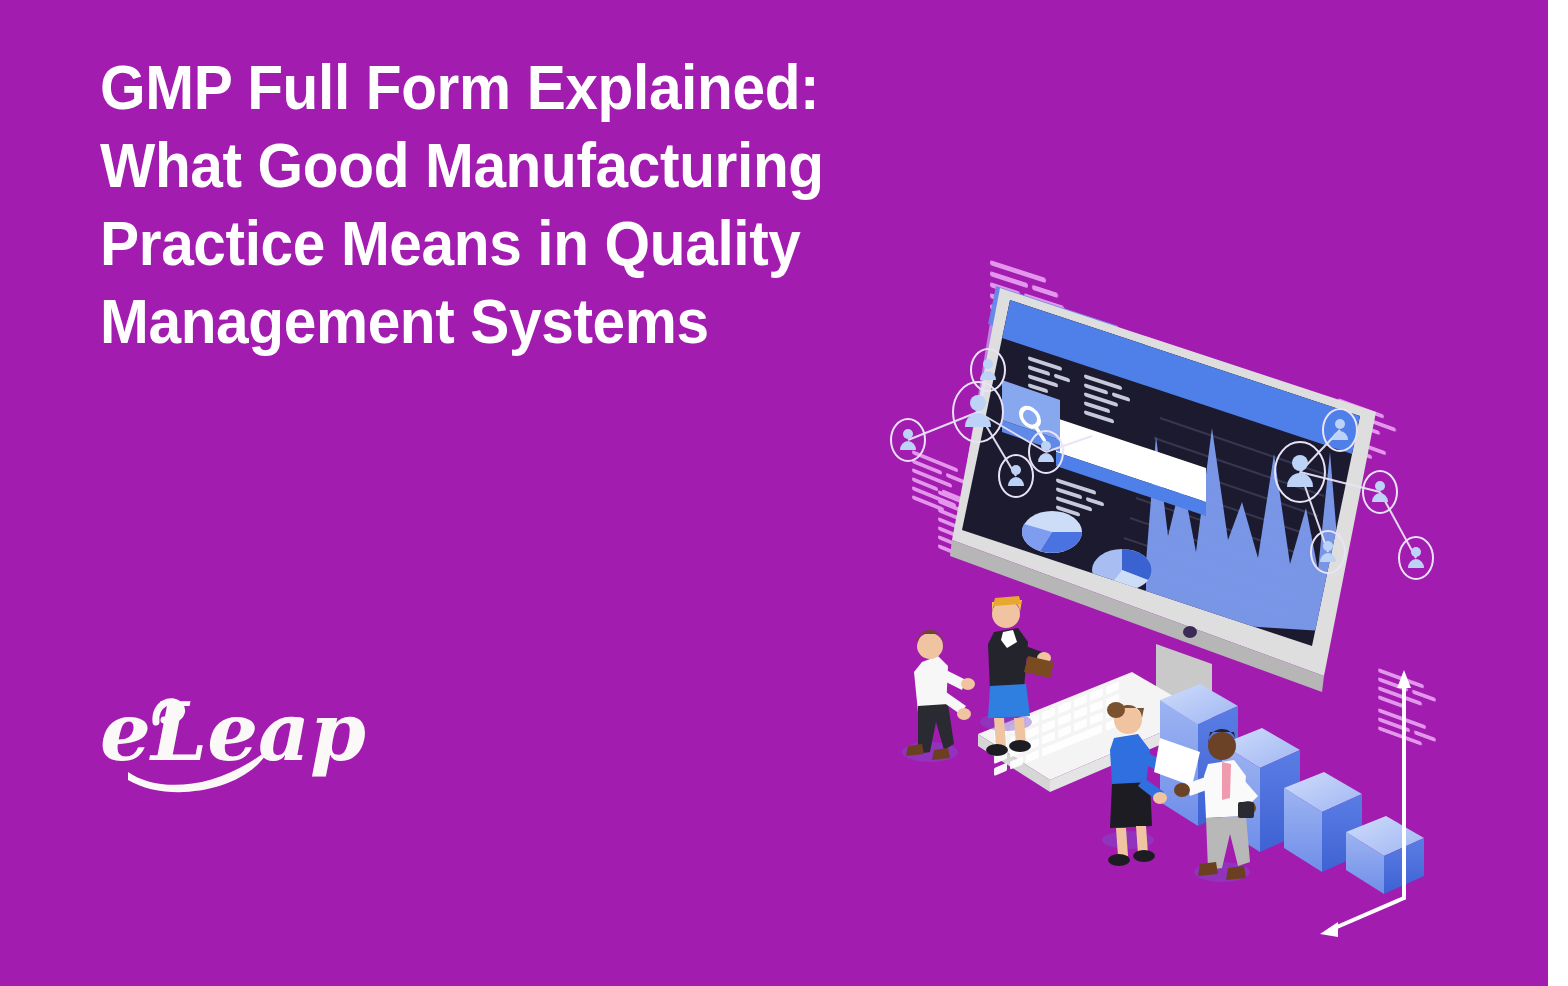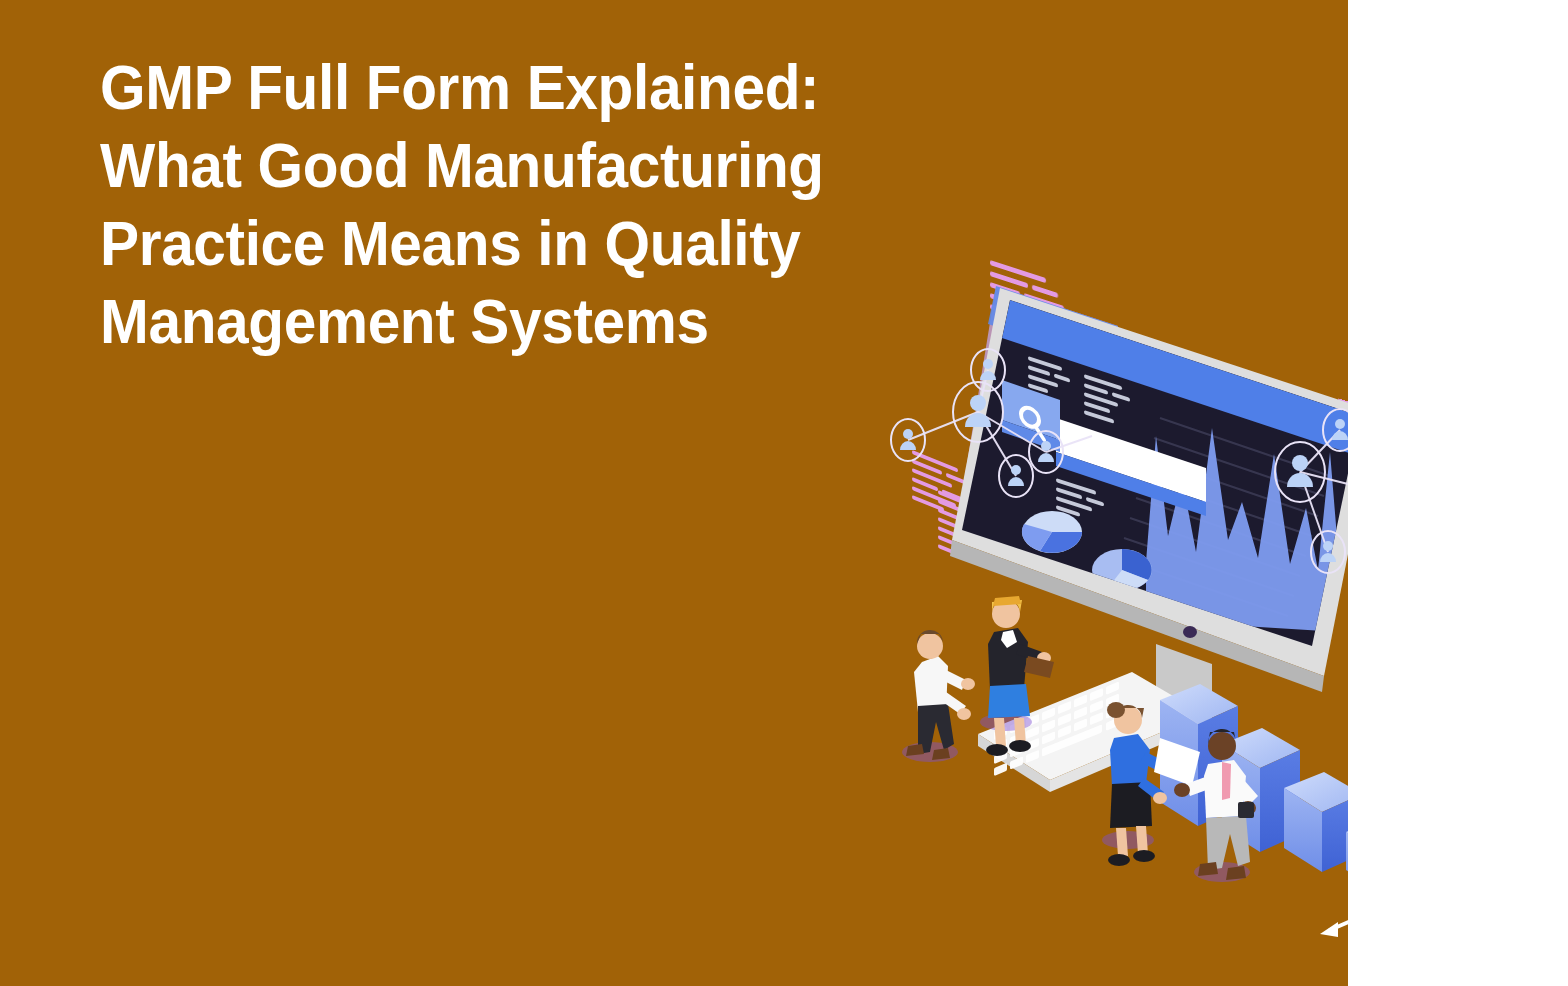--- a/index.html
+++ b/index.html
@@ -4,22 +4,22 @@
 <style>
   * { margin:0; padding:0; box-sizing:border-box; }
   html, body {
     width:1568px; height:986px;
     overflow:hidden;
     font-family:"Liberation Sans", sans-serif;
   }
 
   .banner {
     position:relative;
-    width:1348px; height:986px;
-    background:#a16207;
+    width:1548px; height:986px;
+    background:#a21caf;
     overflow:hidden;
   }
 
   
   .headline {
     position:absolute;
     left:100px; top:48px;
     width:860px;
     color:#ffffff;
     font-family:"Liberation Sans Narrow","Liberation Sans",sans-serif;
@@ -58,20 +58,30 @@
 </head>
 <body>
 
 <div class="banner">
 
   <h1 class="headline">GMP Full Form Explained:
 What Good Manufacturing
 Practice Means in Quality
 Management Systems</h1>
 
+  <div class="logo-wrap">
+    <svg viewBox="0 0 200 105" aria-hidden="true">
+
+      <text class="logo-text" x="2" y="72">eLeap</text>
+
+      <path d="M30 84 C58 104, 118 104, 172 60 C150 104, 70 116, 30 92 Z" fill="#fbf9f7"></path>
+
+      <path d="M58 34 C56 16, 74 8, 82 18 C88 27, 76 34, 66 32" fill="none" stroke="#fbf9f7" stroke-width="7" stroke-linecap="round"></path>
+    </svg>
+  </div>
 
   <div class="illustration">
   <svg viewBox="0 0 640 700" aria-hidden="true">
 
     <defs>
       <linearGradient id="barTop" x1="0" y1="0" x2="1" y2="1">
         <stop offset="0" stop-color="#cfdcfb"></stop>
             <stop offset="1" stop-color="#9fb6f2"></stop>
       </linearGradient>
       <linearGradient id="barLeft" x1="0" y1="0" x2="0" y2="1">

